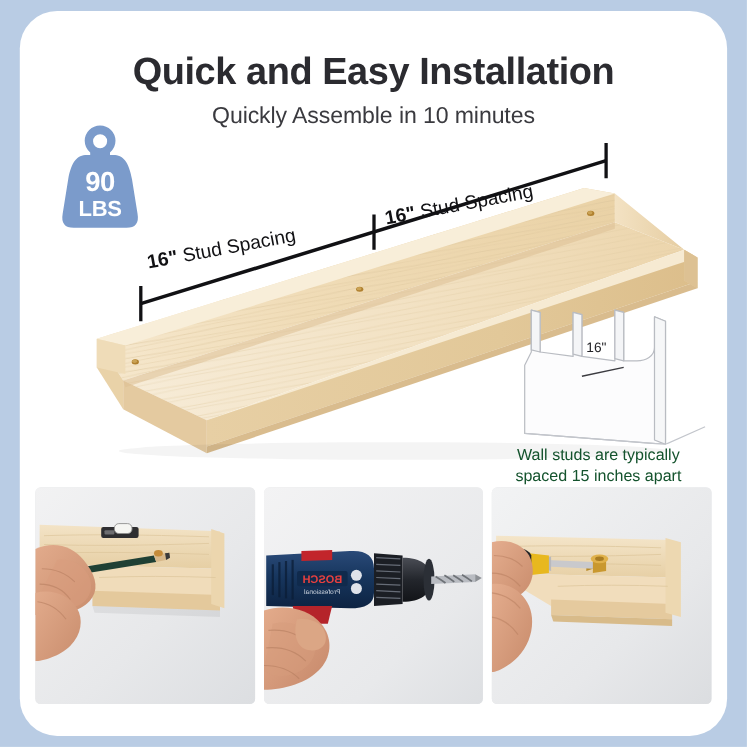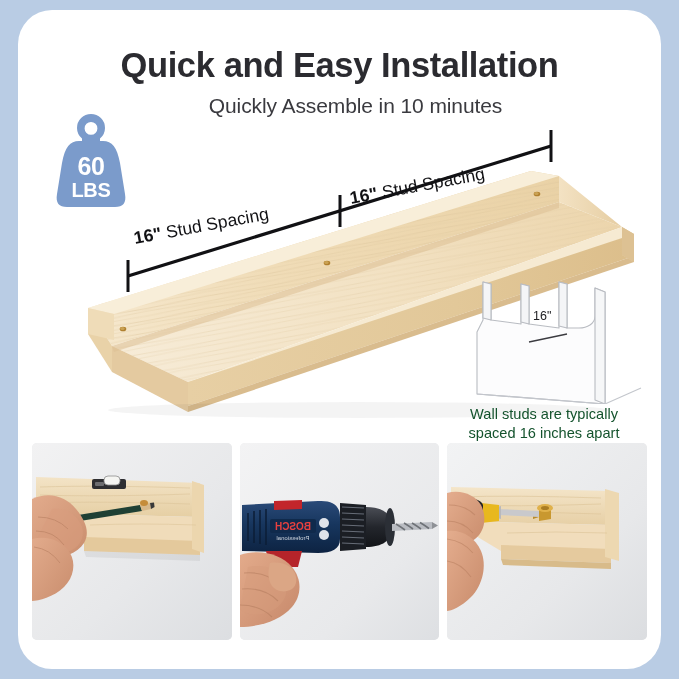--- a/index.html
+++ b/index.html
@@ -21,21 +21,21 @@
   
   .title{
     position:absolute;left:0;top:36px;width:643px;
     text-align:center;
     font-size:34.5px;font-weight:bold;color:#2b2b30;
     letter-spacing:-0.4px;
   }
   .subtitle{
     position:absolute;left:0;top:84px;width:643px;
     text-align:center;
-    font-size:21px;color:#3a3a3f;letter-spacing:-0.1px;padding-left:16px;
+    font-size:21px;color:#3a3a3f;letter-spacing:-0.1px;
   }
 
   
   .badge{position:absolute;left:48px;top:110px;width:86px;height:100px;}
   .badge svg{display:block;}
   .badge-num,.badge-unit{
     position:absolute;width:100%;text-align:center;
     color:#ffffff;font-weight:bold;line-height:1;
   }
   .badge-num{top:44px;font-size:25px;letter-spacing:-0.5px;}
@@ -85,21 +85,21 @@
     <div class="title">Quick and Easy Installation</div>
     <div class="subtitle">Quickly Assemble in 10 minutes</div>
   </div>
 
   <div class="badge">
     <svg width="86" height="100" viewBox="0 0 86 100">
       <path d="M43 4 a14 14 0 0 1 14 14 a14 14 0 0 1 -5 10.6 l0 4.4 l-18 0 l0 -4.4 a14 14 0 0 1 -5 -10.6 a14 14 0 0 1 14 -14 z
                M43 12 a6.4 6.4 0 0 0 -6.4 6.4 a6.4 6.4 0 0 0 6.4 6.4 a6.4 6.4 0 0 0 6.4 -6.4 a6.4 6.4 0 0 0 -6.4 -6.4 z" fill="#7b9bcb"></path>
       <path d="M31 31 l24 0 c9 0 14 6 17 22 l5 31 c1.6 9 -2 13 -10 13 l-48 0 c-8 0 -11.6 -4 -10 -13 l5 -31 c3 -16 8 -22 17 -22 z" fill="#7b9bcb"></path>
     </svg>
-    <div class="badge-num">60</div>
+    <div class="badge-num">90</div>
     <div class="badge-unit">LBS</div>
   </div>
 
   <div class="shelf-wrap">
     <svg width="643" height="320" viewBox="0 0 643 320">
       <defs>
         <linearGradient id="gTop" x1="0" y1="0" x2="0" y2="1">
           <stop offset="0%" stop-color="#f2e0bf"></stop>
           <stop offset="45%" stop-color="#efdcb8"></stop>
           <stop offset="100%" stop-color="#e6ccа0"></stop>
@@ -213,21 +213,21 @@
 
       <path d="M22 122 L150 132 L186 116" fill="none" stroke="#c3c6cc" stroke-width="1.1"></path>
 
       <line x1="74" y1="70" x2="112" y2="62" stroke="#3b3b40" stroke-width="1.3"></line>
       <text x="78" y="48" font-family="Liberation Sans, sans-serif" font-size="12.5" fill="#222226">16"</text>
     </svg>
   </div>
 
   <div class="stud-caption">
     <div>Wall studs are typically</div>
-    <div>spaced 16 inches apart</div>
+    <div>spaced 15 inches apart</div>
   </div>
 
   <div class="photos">
 
     <div class="photo">
       <svg width="200" height="197" viewBox="0 0 200 197">
         <defs>
           <linearGradient id="wallA" x1="0" y1="0" x2="1" y2="1">
             <stop offset="0%" stop-color="#f2f2f3"></stop>
             <stop offset="60%" stop-color="#e7e8ea"></stop>

